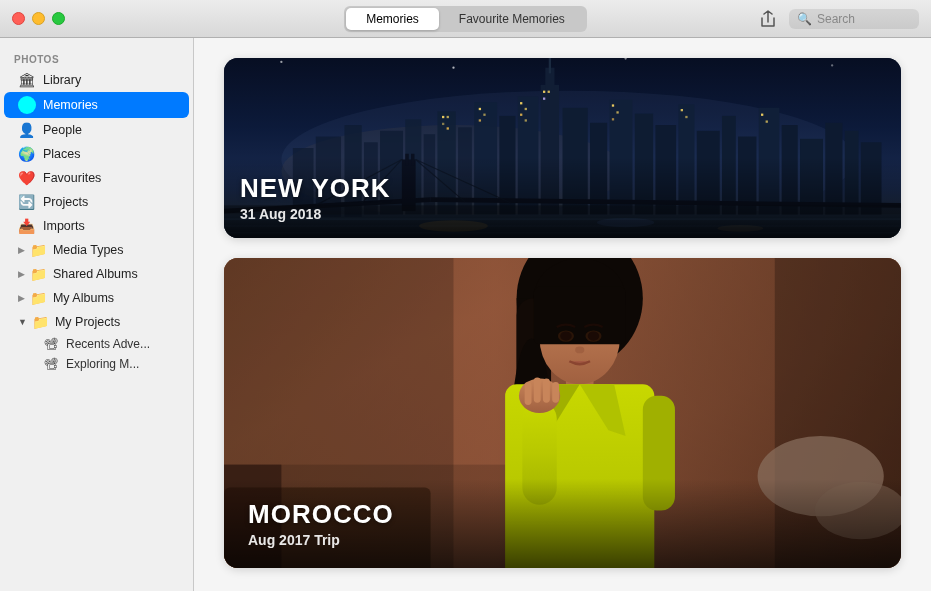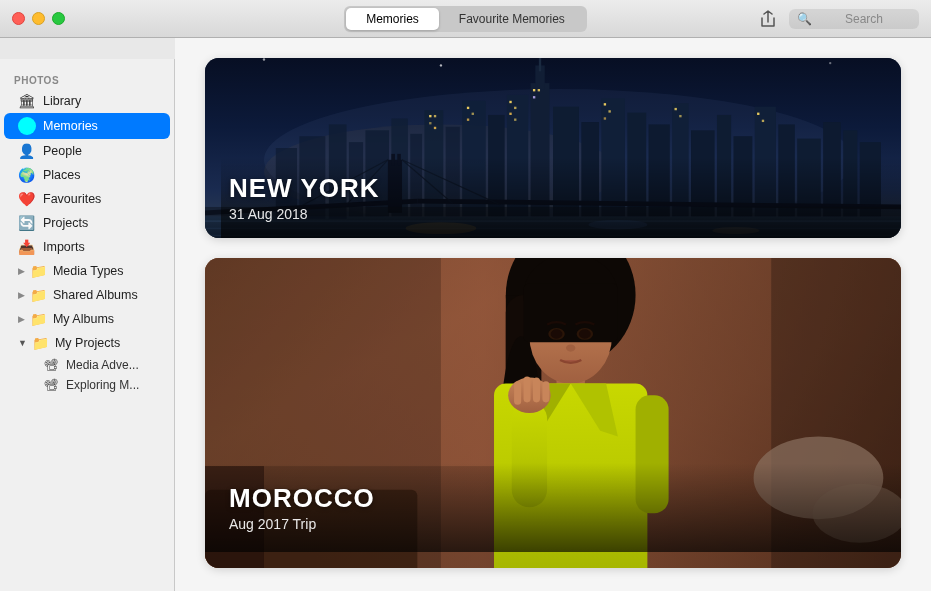--- a/index.html
+++ b/index.html
@@ -95,41 +95,39 @@
       width: 130px;
     }
 
     .search-box input {
       background: transparent;
       border: none;
       outline: none;
       font-size: 12px;
       color: #333;
       width: 100%;
-      margin-left: 28px;
     }
 
     .search-box input::placeholder { color: #888; }
 
     
     .app-body {
       display: flex;
       flex: 1;
       overflow: hidden;
     }
 
     
     .sidebar {
-      width: 175px;
+      width: 194px;
       background: #f0f0f0;
       border-right: 1px solid #c8c8c8;
       padding: 10px 0;
       overflow-y: auto;
       flex-shrink: 0;
-      margin-top: 21px;
     }
 
     .sidebar-section-label {
       font-size: 10px;
       font-weight: 600;
       color: #888;
       text-transform: uppercase;
       letter-spacing: 0.05em;
       padding: 6px 14px 3px 14px;
     }
@@ -229,54 +227,54 @@
       height: 100%;
       background:
         linear-gradient(to bottom, #08122a 0%, #101c3a 30%, #1a2a50 50%, #2a3a40 70%, #1a1a1a 100%);
       position: relative;
       overflow: hidden;
     }
 
     .memory-overlay {
       position: absolute;
       bottom: 0;
-      left: 16px;
+      left: 0;
       right: 0;
-      padding: 16px 8px;
+      padding: 16px 16px;
       background: linear-gradient(to top, rgba(0,0,0,0.7) 0%, transparent 100%);
     }
 
     .memory-title {
       font-size: 26px;
       font-weight: 800;
       color: white;
       text-transform: uppercase;
       letter-spacing: 1px;
       text-shadow: 0 1px 4px rgba(0,0,0,0.5);
     }
 
     .memory-subtitle {
       font-size: 14px;
       color: rgba(255,255,255,0.9);
-      font-weight: 400;
+      font-weight: 700;
       margin-top: 2px;
     }
 
     
     .morocco-bg {
       width: 100%;
       height: 100%;
       position: relative;
       overflow: hidden;
       background: #8B5A3A;
     }
 
     .morocco-overlay {
       position: absolute;
-      bottom: 16px;
+      bottom: 0;
       left: 0;
       right: 0;
       padding: 20px 24px;
       background: linear-gradient(to top, rgba(0,0,0,0.65) 0%, transparent 100%);
     }
   </style>
 </head>
 <body>
 
 <div class="title-bar">
@@ -357,21 +355,21 @@
     </div>
 
 
     <div class="sidebar-group-item">
       <span class="chevron-down">▼</span>
       <span class="icon-emoji">📁</span>
       <span>My Projects</span>
     </div>
     <div class="sub-item">
       <span class="icon-emoji" style="font-size:12px;">📽</span>
-      <span>Media Adve...</span>
+      <span>Recents Adve...</span>
     </div>
     <div class="sub-item">
       <span class="icon-emoji" style="font-size:12px;">📽</span>
       <span>Exploring M...</span>
     </div>
   </div>
 
   <div class="main-content">
 
     <div class="memory-card memory-card-1">

